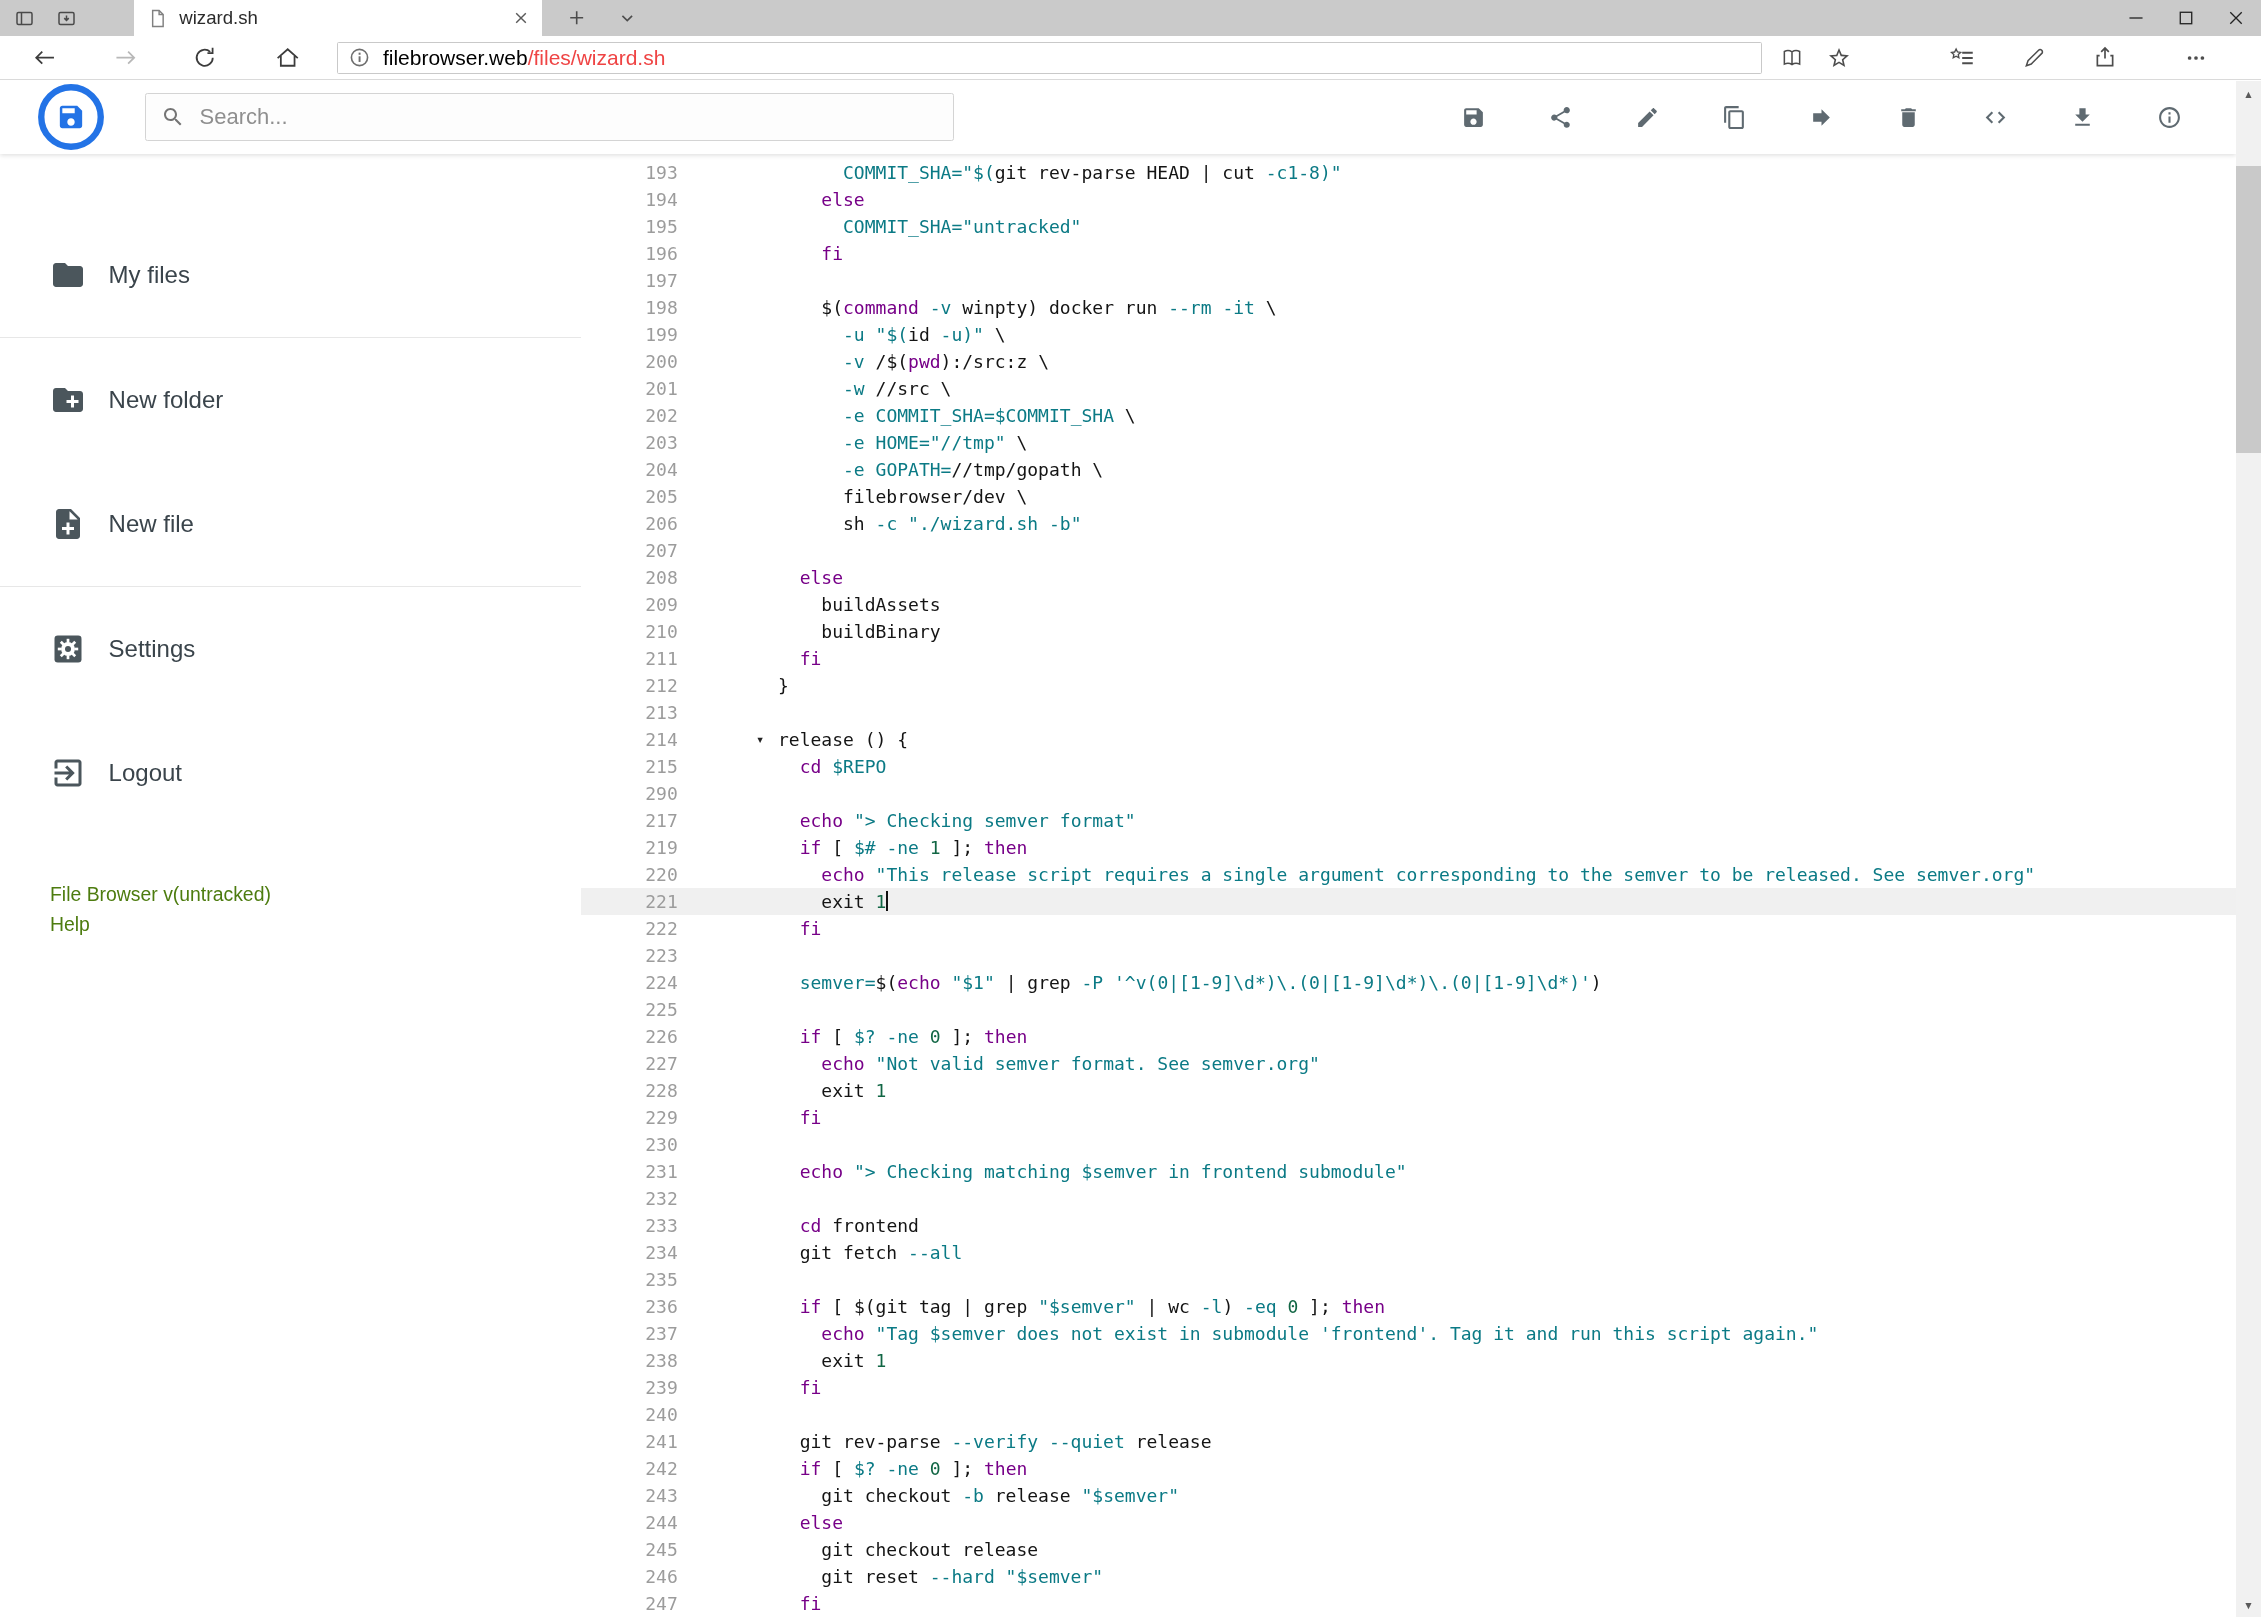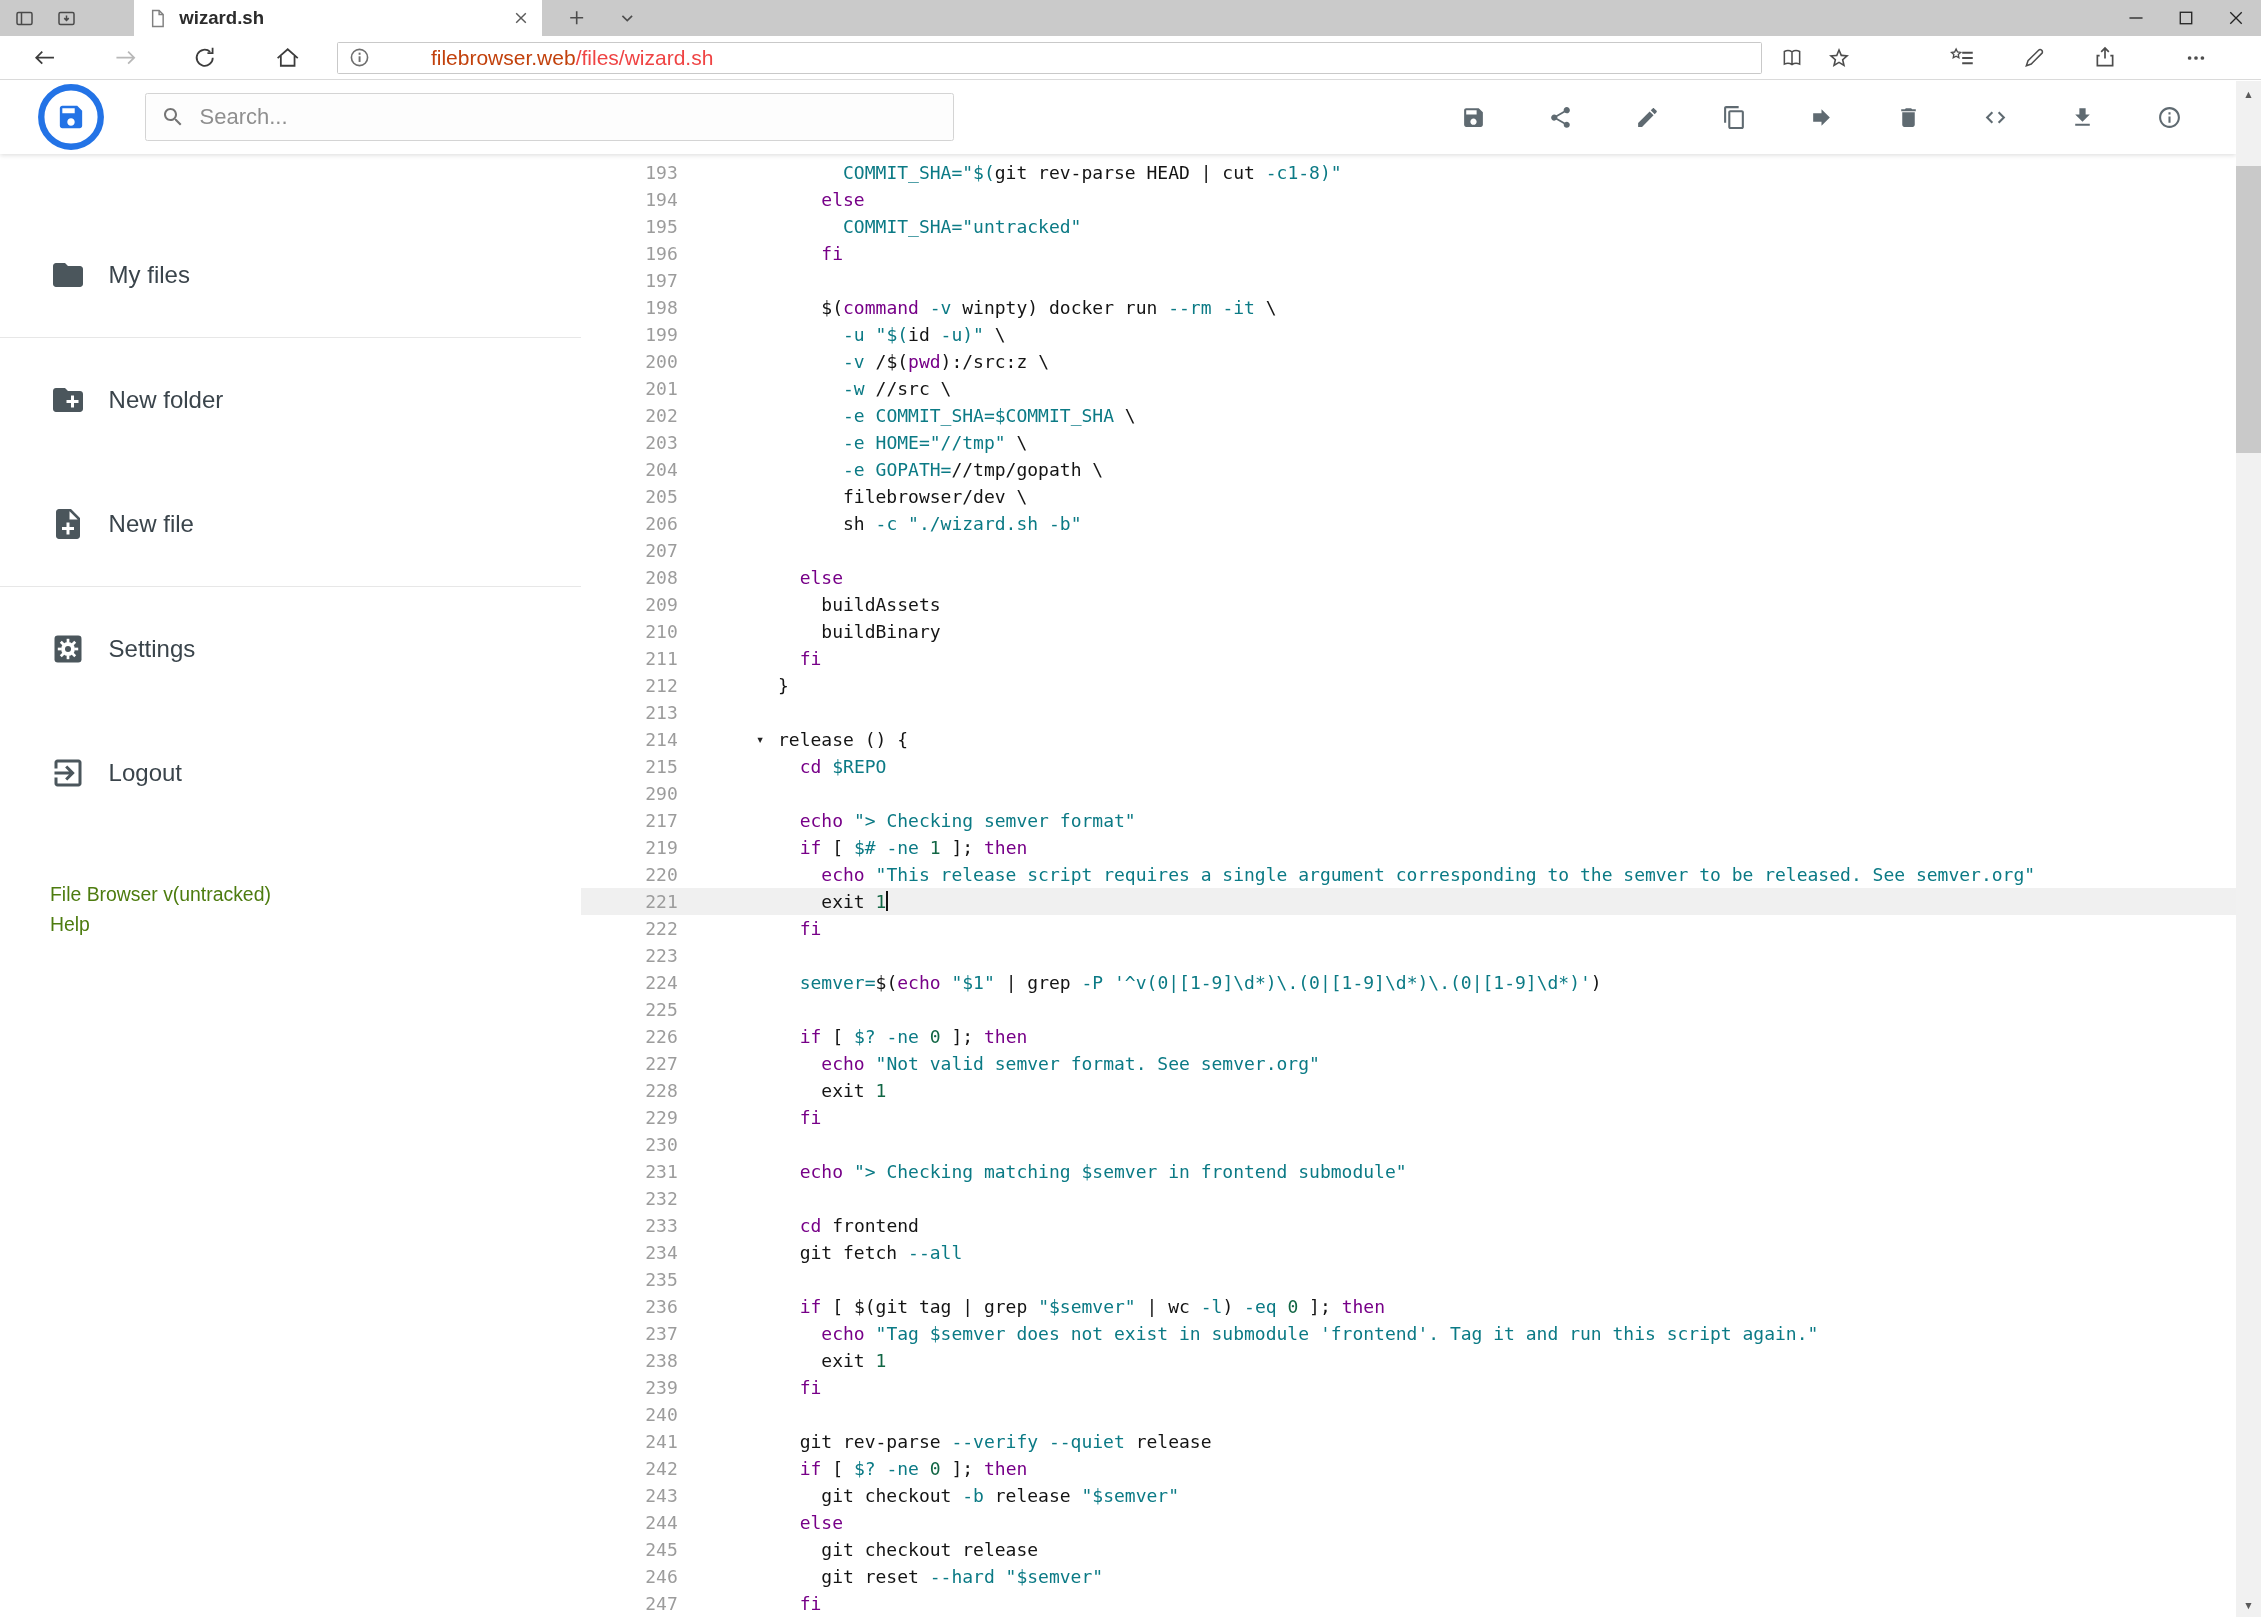--- a/index.html
+++ b/index.html
@@ -1,35 +1,35 @@
 <!DOCTYPE html>
 <html style="--c-accent: #2373e6; --c-keyword: #770088; --c-string: #0b7a85; --c-variable: #0b7a85; --c-flag: #0b7a85; --c-number: #116644; --c-active-line-bg: #f0f0f0; --c-sidebar-icon: #4b565c; --c-toolbar-icon: #5f6a71;font-size:13px"><head>
 <meta charset="utf-8">
 <style>
   html,body{margin:0;padding:0;}
   body{width:2261px;height:1617px;overflow:hidden;background:#fff;font-family:"Liberation Sans",sans-serif;position:relative;}
   svg{display:block;}
 
   
-  .tabbar{position:absolute;left:0;top:0;width:100%;height:36px;background:#cacaca;font-weight:bold;}
+  .tabbar{position:absolute;left:0;top:0;width:100%;height:36px;background:#cacaca;}
   .tabbar-left{position:absolute;left:9.7px;top:0;height:36px;display:flex;align-items:center;gap:13px;color:#4a4a4a;}
   .tb-btn{width:29px;height:36px;display:flex;align-items:center;justify-content:center;}
   .tab{position:absolute;left:134px;top:0;width:408px;height:36px;background:#fff;display:flex;align-items:center;padding:0 13px;box-sizing:border-box;}
   .tab-title{font-size:18.6px;color:#2b2b2b;margin-left:11.3px;flex:1;white-space:nowrap;overflow:hidden;}
   .newtab{position:absolute;left:555px;top:0;width:44px;height:36px;display:flex;align-items:center;justify-content:center;}
   .tab-chevron{position:absolute;left:607px;top:0;width:40px;height:36px;display:flex;align-items:center;justify-content:center;}
   .win-controls{position:absolute;right:0;top:0;height:36px;display:flex;}
   .win-btn{width:50px;height:36px;display:flex;align-items:center;justify-content:center;}
 
   
   .navbar{position:absolute;top:36px;left:0;width:100%;height:44px;background:#fff;border-bottom:0.8px solid #dadada;box-sizing:border-box;display:flex;align-items:center;}
   .nav-btn{width:57px;height:44px;display:flex;align-items:center;justify-content:center;flex:none;}
   .addressbar{margin-left:20px;width:1425px;height:32px;border:0.8px solid #c9c9c9;border-radius:1.6px;background:#fff;display:flex;align-items:center;box-sizing:border-box;flex:none;}
   .addressbar .url{font-size:21px;margin-left:13px;white-space:nowrap;}
-  .url .host{color:#c2410c;margin-left:48px;}
+  .url .host{color:#000000;}
   .url .path{color:#ef4444;}
   .addr-info{margin-left:11.3px;flex:none;}
 
   
   .viewport{position:absolute;top:81px;left:0;right:0;bottom:0;background:#fff;}
   .app{position:absolute;top:0;left:0;right:25px;bottom:0;overflow:hidden;}
 
   
   .appheader{position:absolute;top:0;left:0;right:0;height:73px;background:#fff;box-shadow:0 1.6px 4.8px rgba(0,0,0,.14);z-index:3;}
   .logo{position:absolute;left:37px;top:2.4px;width:68px;height:68px;}

